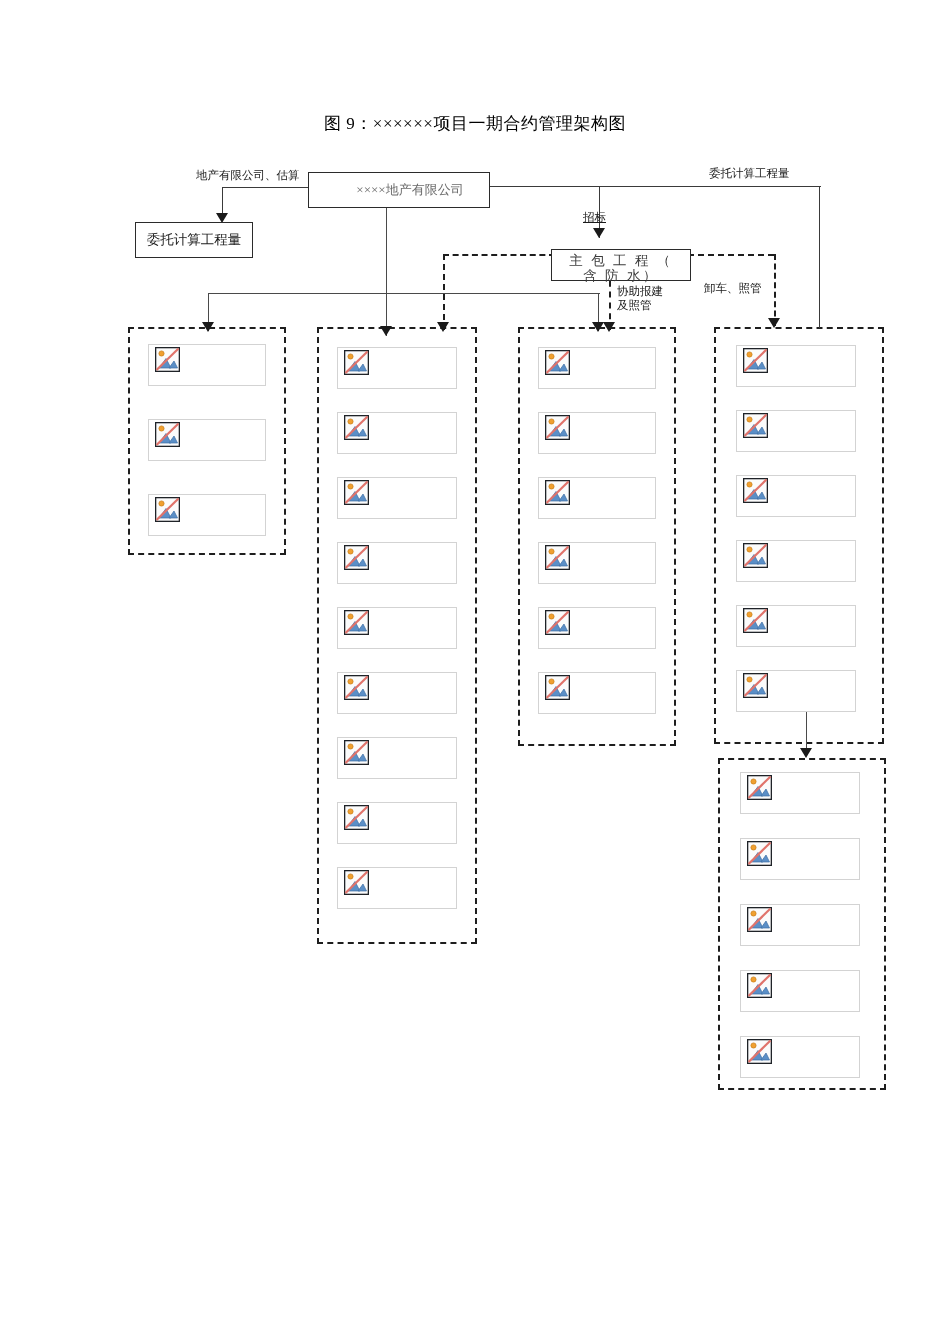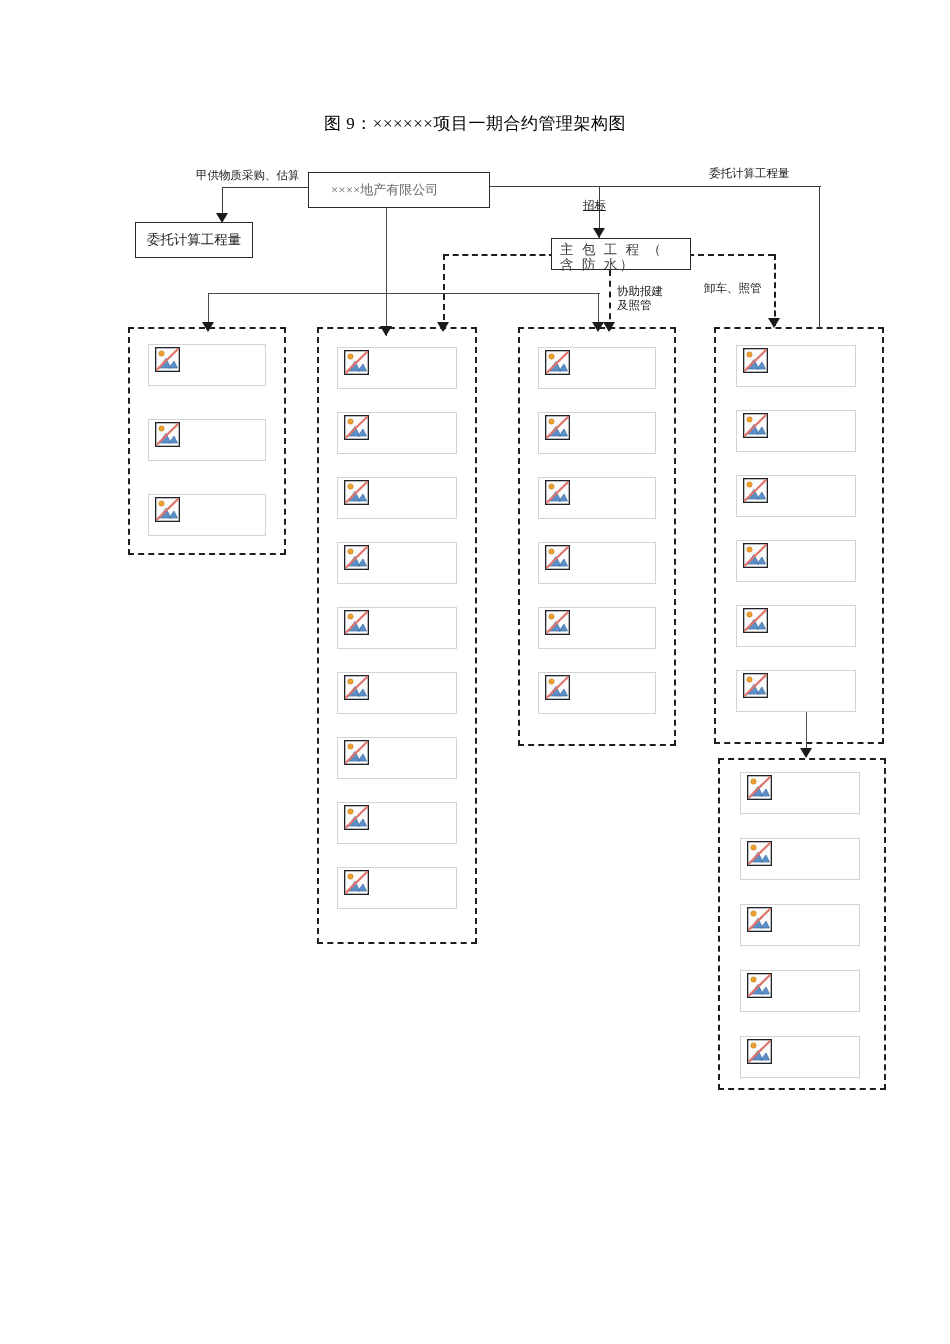--- a/index.html
+++ b/index.html
@@ -17,31 +17,31 @@
     font-family:"Liberation Serif","DejaVu Serif",serif;
   }
 
   
   .node{
     position:absolute;box-sizing:border-box;
     border:1px solid #2b2b2b;background:#fff;
     display:flex;align-items:center;
     font-size:13.5px;z-index:6;
   }
-  .node .label{display:block;width:100%;}
+  .node .label{display:block;width:100%;text-align:center;}
   #node-developer{
     left:308px;top:172px;width:182px;height:36px;
     color:#6b6b6b;font-size:13px;padding-left:22px;
   }
   #node-cost-consultant{
     left:135px;top:222px;width:118px;height:36px;
     justify-content:center;font-size:13.5px;color:#1a1a1a;
   }
   #node-main-contract{
-    left:551px;top:238px;width:140px;height:32px;
+    left:551px;top:249px;width:140px;height:32px;
     padding:0 8px;color:#3b3b3b;font-size:13.5px;
     letter-spacing:2.5px;line-height:15px;
     align-items:flex-start;padding-top:3px;overflow:visible;
   }
   #node-main-contract .label{white-space:normal;}
 
   
   .group{
     position:absolute;box-sizing:border-box;
     border:2px dashed #1e1e1e;background:transparent;z-index:2;
@@ -86,22 +86,22 @@
     line-height:14px;white-space:pre-line;
   }
 </style>
 </head>
 <body>
 
 <div id="canvas">
 
   <div class="title">图 9：××××××项目一期合约管理架构图</div>
 
-  <div class="elabel" style="left:196px;top:168px;">甲供物质采购、估算</div>
-  <div class="elabel" style="left:583px;top:198px;text-decoration:underline;">招标</div>
+  <div class="elabel" style="left:196px;top:168px;">地产有限公司、估算</div>
+  <div class="elabel" style="left:583px;top:210px;text-decoration:underline;">招标</div>
   <div class="elabel" style="left:709px;top:166px;">委托计算工程量</div>
   <div class="elabel" style="left:617px;top:284px;">协助报建
 及照管</div>
   <div class="elabel" style="left:704px;top:281px;">卸车、照管</div>
 
   <div class="ln h" style="left:222px;top:187px;width:190px;"></div>
   <div class="ln v" style="left:222px;top:187px;height:30px;"></div>
   <div class="arrow" style="left:216px;top:213px;"></div>
 
   <div class="ln h" style="left:489px;top:186px;width:332px;"></div>

